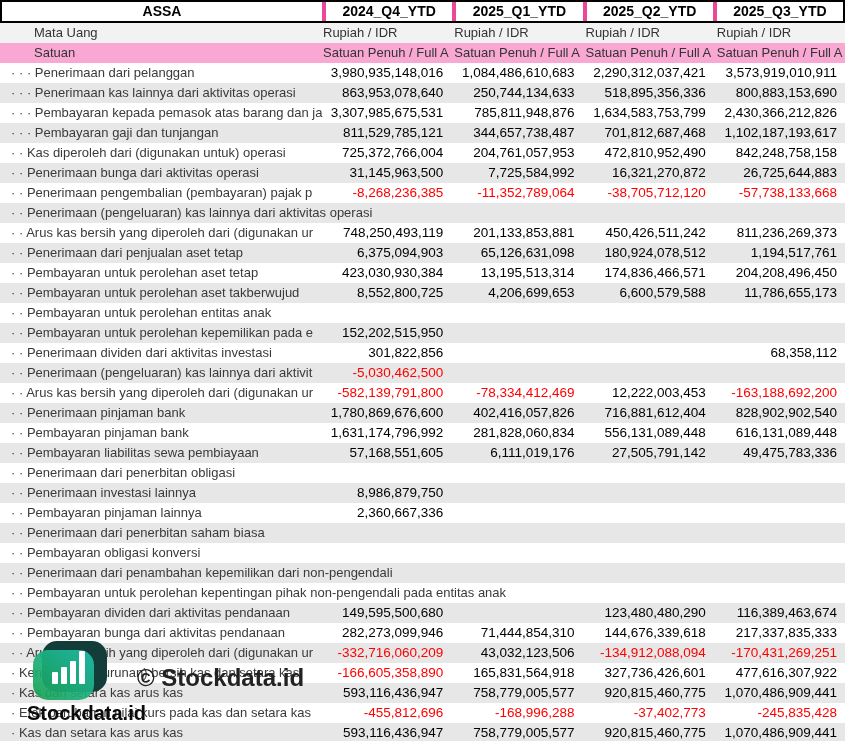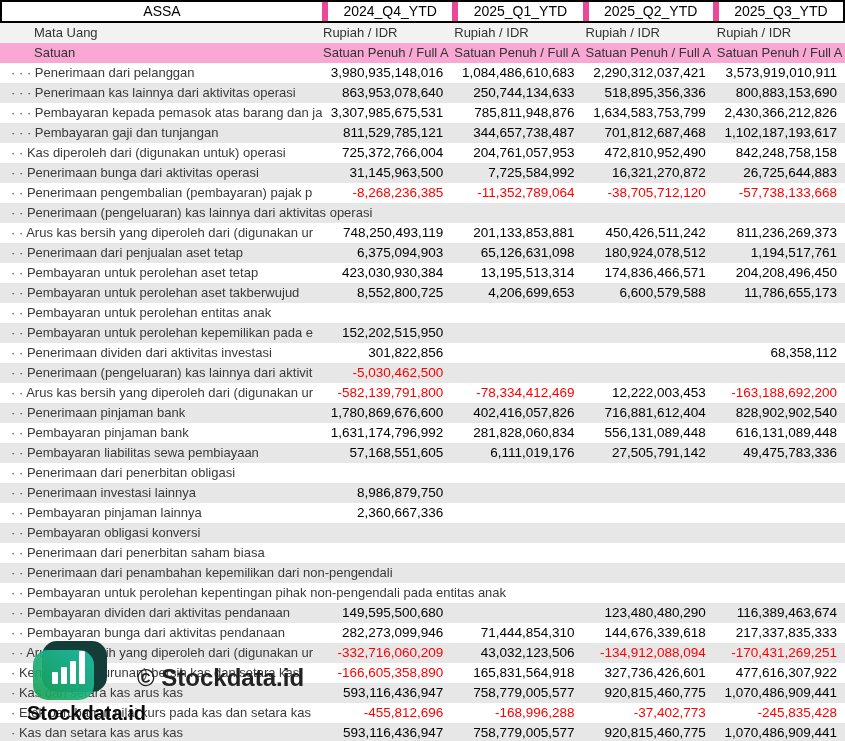--- a/index.html
+++ b/index.html
@@ -4,24 +4,24 @@
 <style>
   * { box-sizing: border-box; }
   html,body { margin:0; padding:0; }
   body {
     width:845px; height:741px; overflow:hidden; position:relative;
     background:#ffffff; font-family:"Liberation Sans", sans-serif;
   }
   .sheet { width:845px; }
   .header {
     display:grid; grid-template-columns:320px repeat(4,1fr);
-    height:23px; border:2px solid #000; font-weight:normal; font-size:14px;
+    height:23px; border:2px solid #000; font-weight:bold; font-size:14px;
     text-align:center; line-height:19px; color:#000; background:#fff;
   }
-  .hcell + .hcell { border-left:6px solid #ec4899; }
+  .hcell + .hcell { border-left:4px solid #ec4899; }
   .grid-row {
     display:grid; grid-template-columns:320px repeat(4,1fr);
     height:20px; line-height:20px; background:#fff;
   }
   .meta1 { background:#f2f2f2; }
   .meta2 { background:#f9a8d4; }
   .mcell {
     font-size:13px; color:#333; padding-left:3px;
     white-space:nowrap; overflow:hidden;
   }
@@ -254,29 +254,29 @@
 
   <div class="grid-row">
     <div class="lcell">· · Pembayaran pinjaman lainnya</div>
     <div class="vcell">2,360,667,336</div>
     <div class="vcell"></div>
     <div class="vcell"></div>
     <div class="vcell"></div>
   </div>
 
   <div class="grid-row">
+    <div class="lcell">· · Penerimaan dari penerbitan saham biasa</div>
+    <div class="vcell"></div>
+    <div class="vcell"></div>
+    <div class="vcell"></div>
+    <div class="vcell"></div>
+  </div>
+
+  <div class="grid-row">
     <div class="lcell">· · Pembayaran obligasi konversi</div>
-    <div class="vcell"></div>
-    <div class="vcell"></div>
-    <div class="vcell"></div>
-    <div class="vcell"></div>
-  </div>
-
-  <div class="grid-row">
-    <div class="lcell">· · Penerimaan dari penerbitan saham biasa</div>
     <div class="vcell"></div>
     <div class="vcell"></div>
     <div class="vcell"></div>
     <div class="vcell"></div>
   </div>
 
   <div class="grid-row">
     <div class="lcell">· · Penerimaan dari penambahan kepemilikan dari non-pengendali</div>
     <div class="vcell"></div>
     <div class="vcell"></div>

